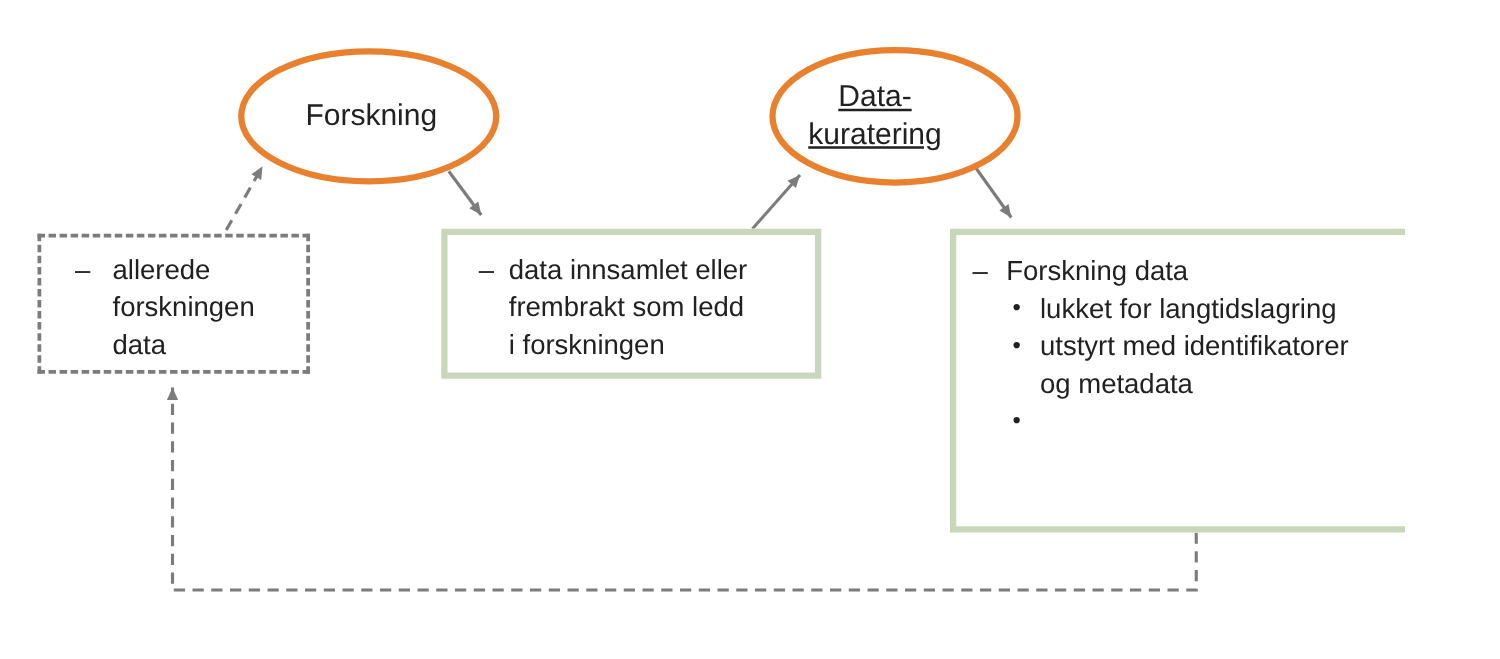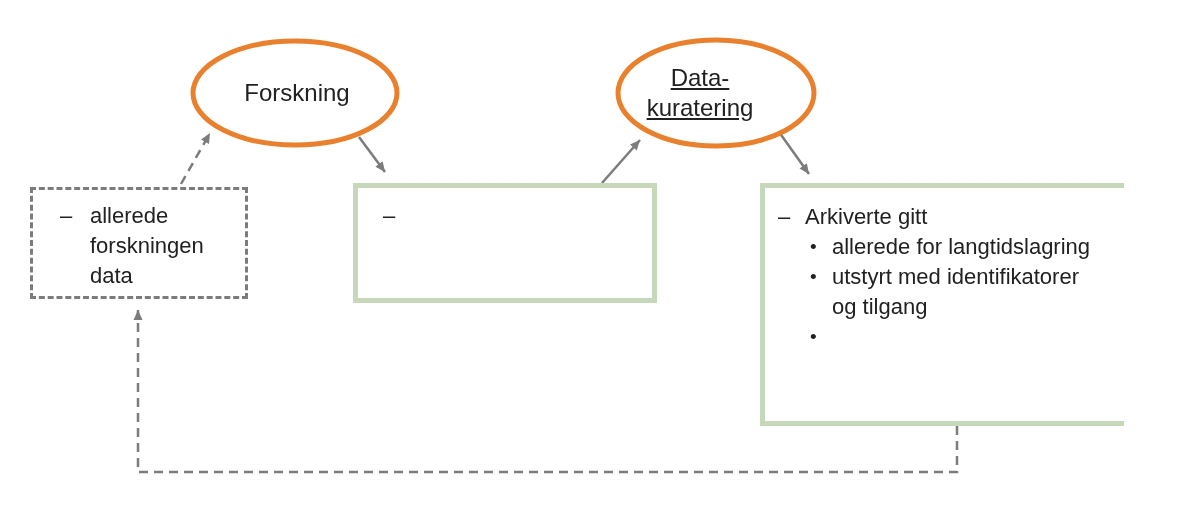--- a/index.html
+++ b/index.html
@@ -91,37 +91,40 @@
       <span class="marker">–</span>
       <span class="btext">allerede
 forskningen
 data</span>
     </div>
   </div>
 
   <div class="box box-green box-collected">
     <div class="row">
       <span class="marker">–</span>
+      <span class="btext">data innsamlet eller
+frembrakt som ledd
+i forskningen</span>
     </div>
   </div>
 
   <div class="box box-green box-archived">
     <div class="row">
       <span class="marker">–</span>
-      <span class="btext">Arkiverte gitt</span>
+      <span class="btext">Forskning data</span>
     </div>
     <div class="bullet-list">
       <div class="bullet">
         <span class="dot">•</span>
-        <span class="btext">allerede for langtidslagring</span>
+        <span class="btext">lukket for langtidslagring</span>
       </div>
       <div class="bullet">
         <span class="dot">•</span>
         <span class="btext">utstyrt med identifikatorer
-og tilgang</span>
+og metadata</span>
       </div>
       <div class="bullet">
         <span class="dot">•</span>
       </div>
     </div>
   </div>
 
 </div>
 
 </body></html>

